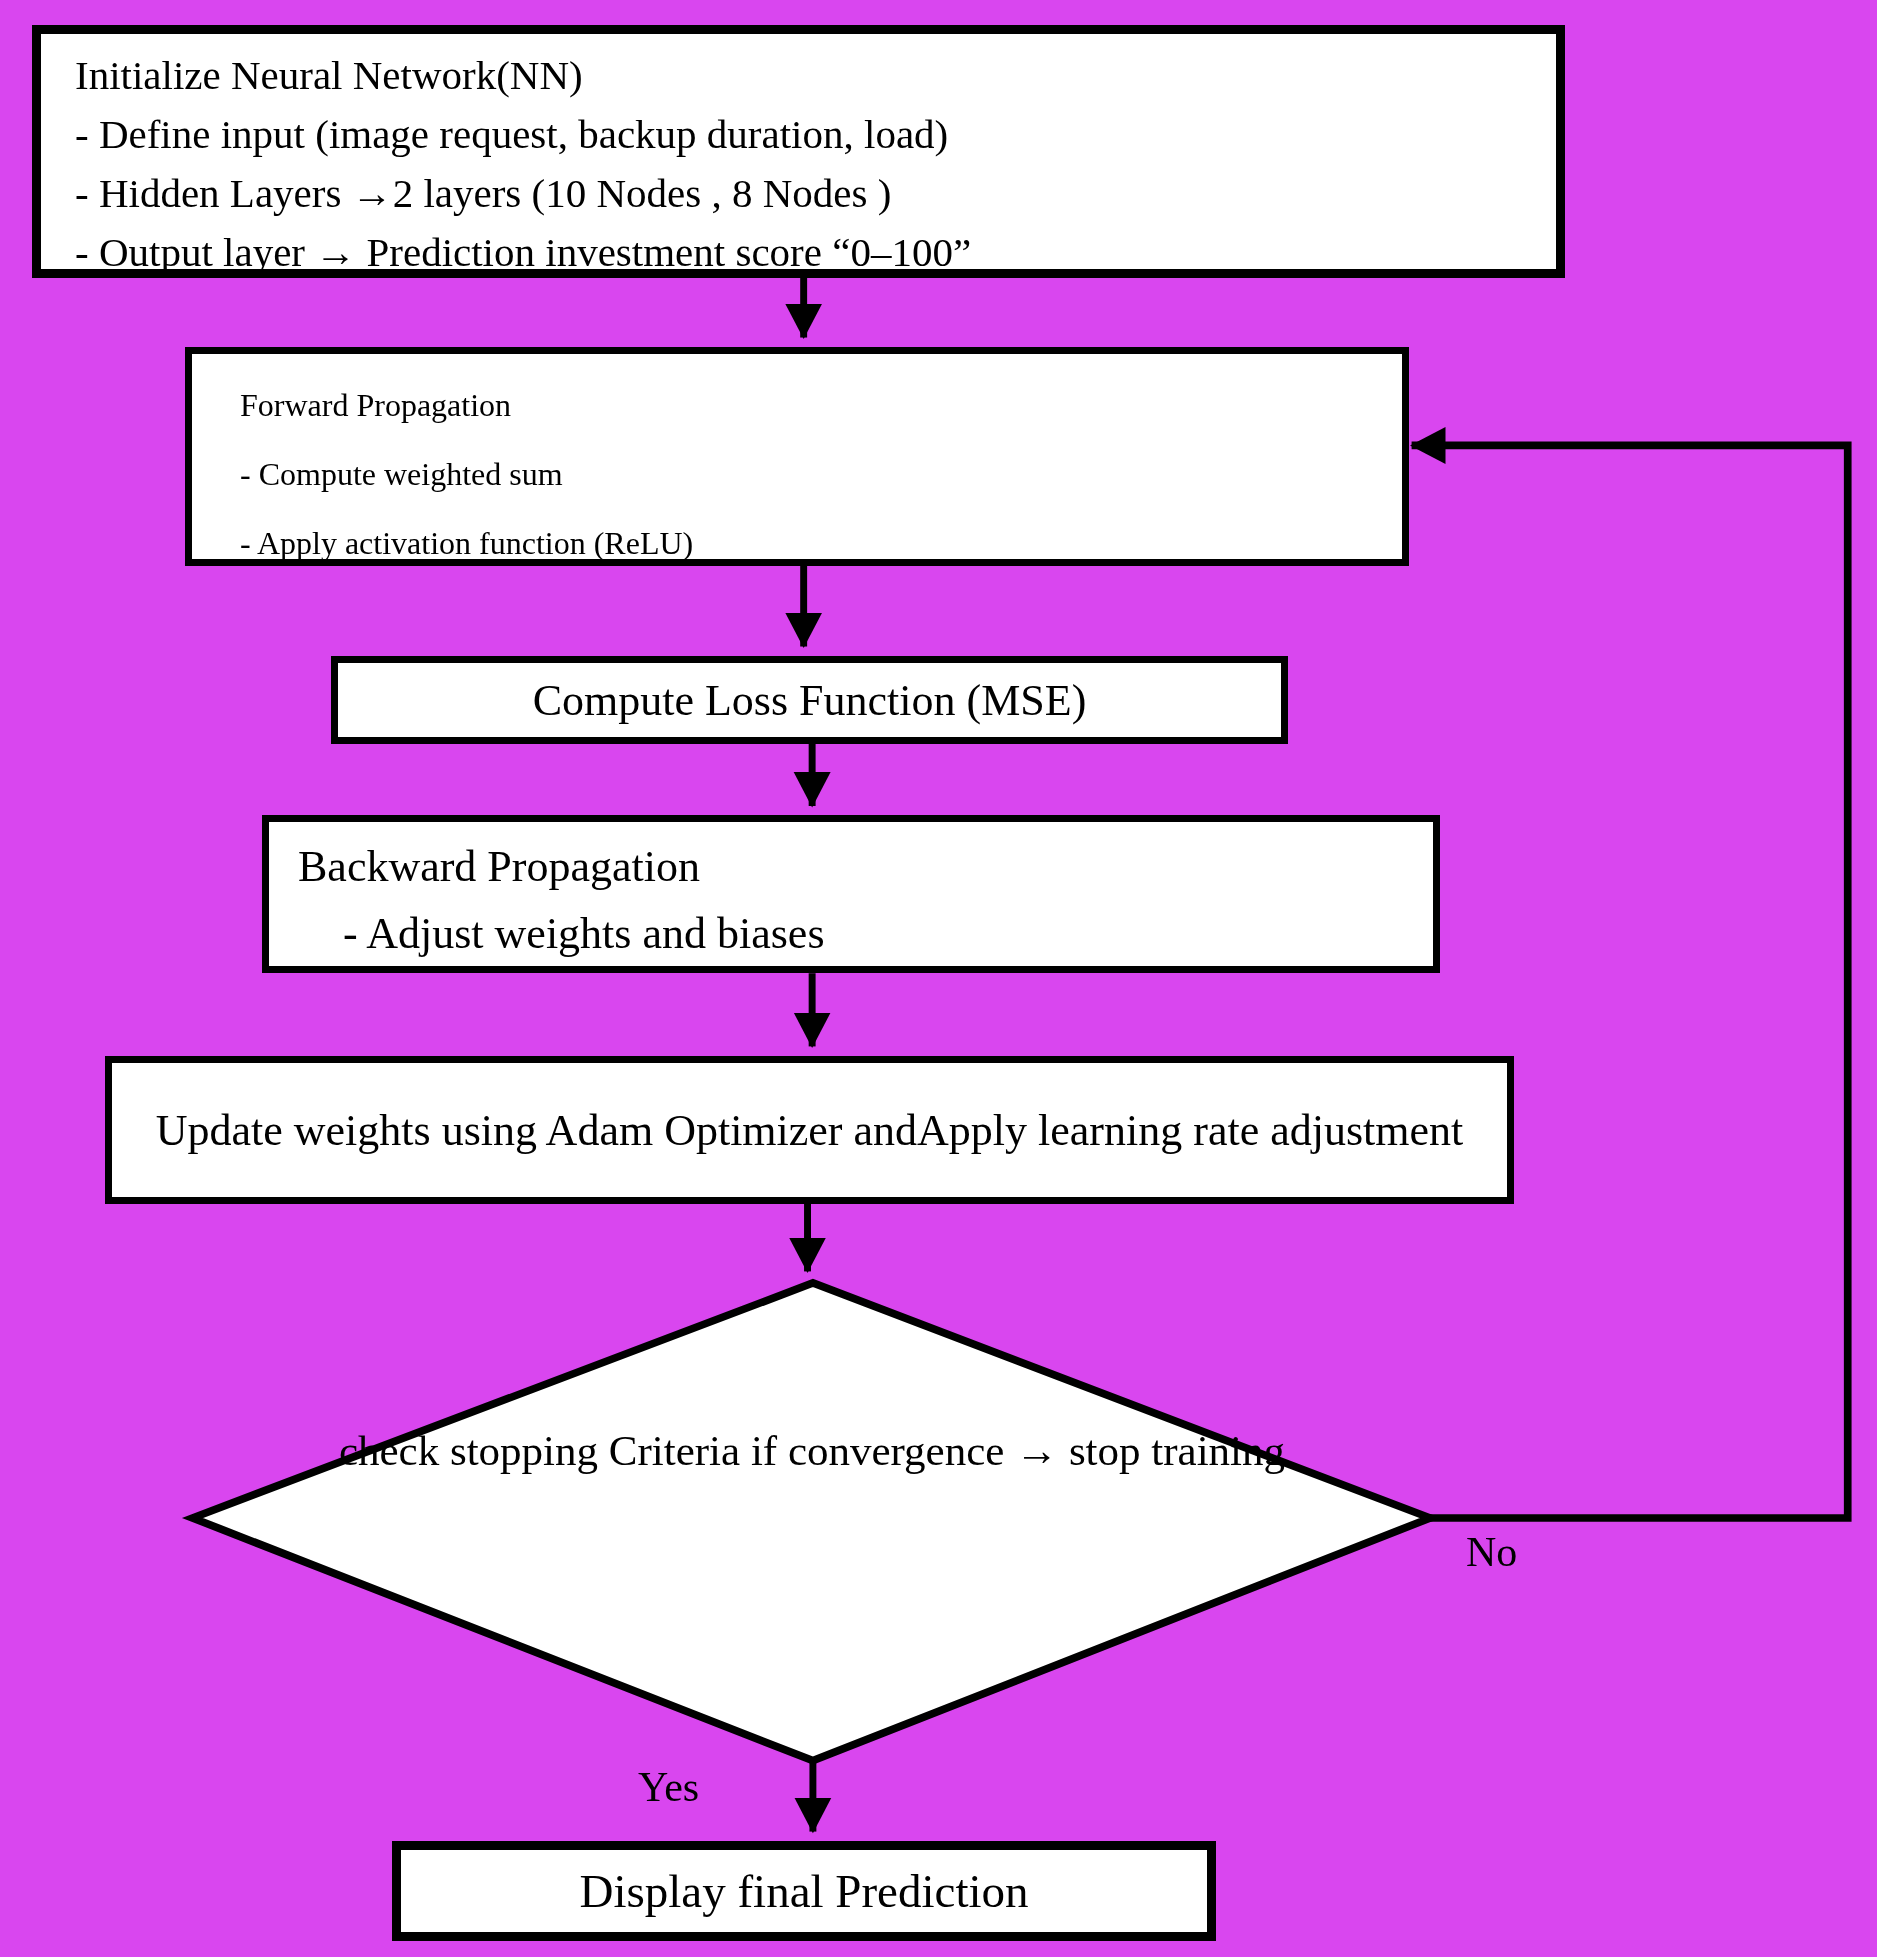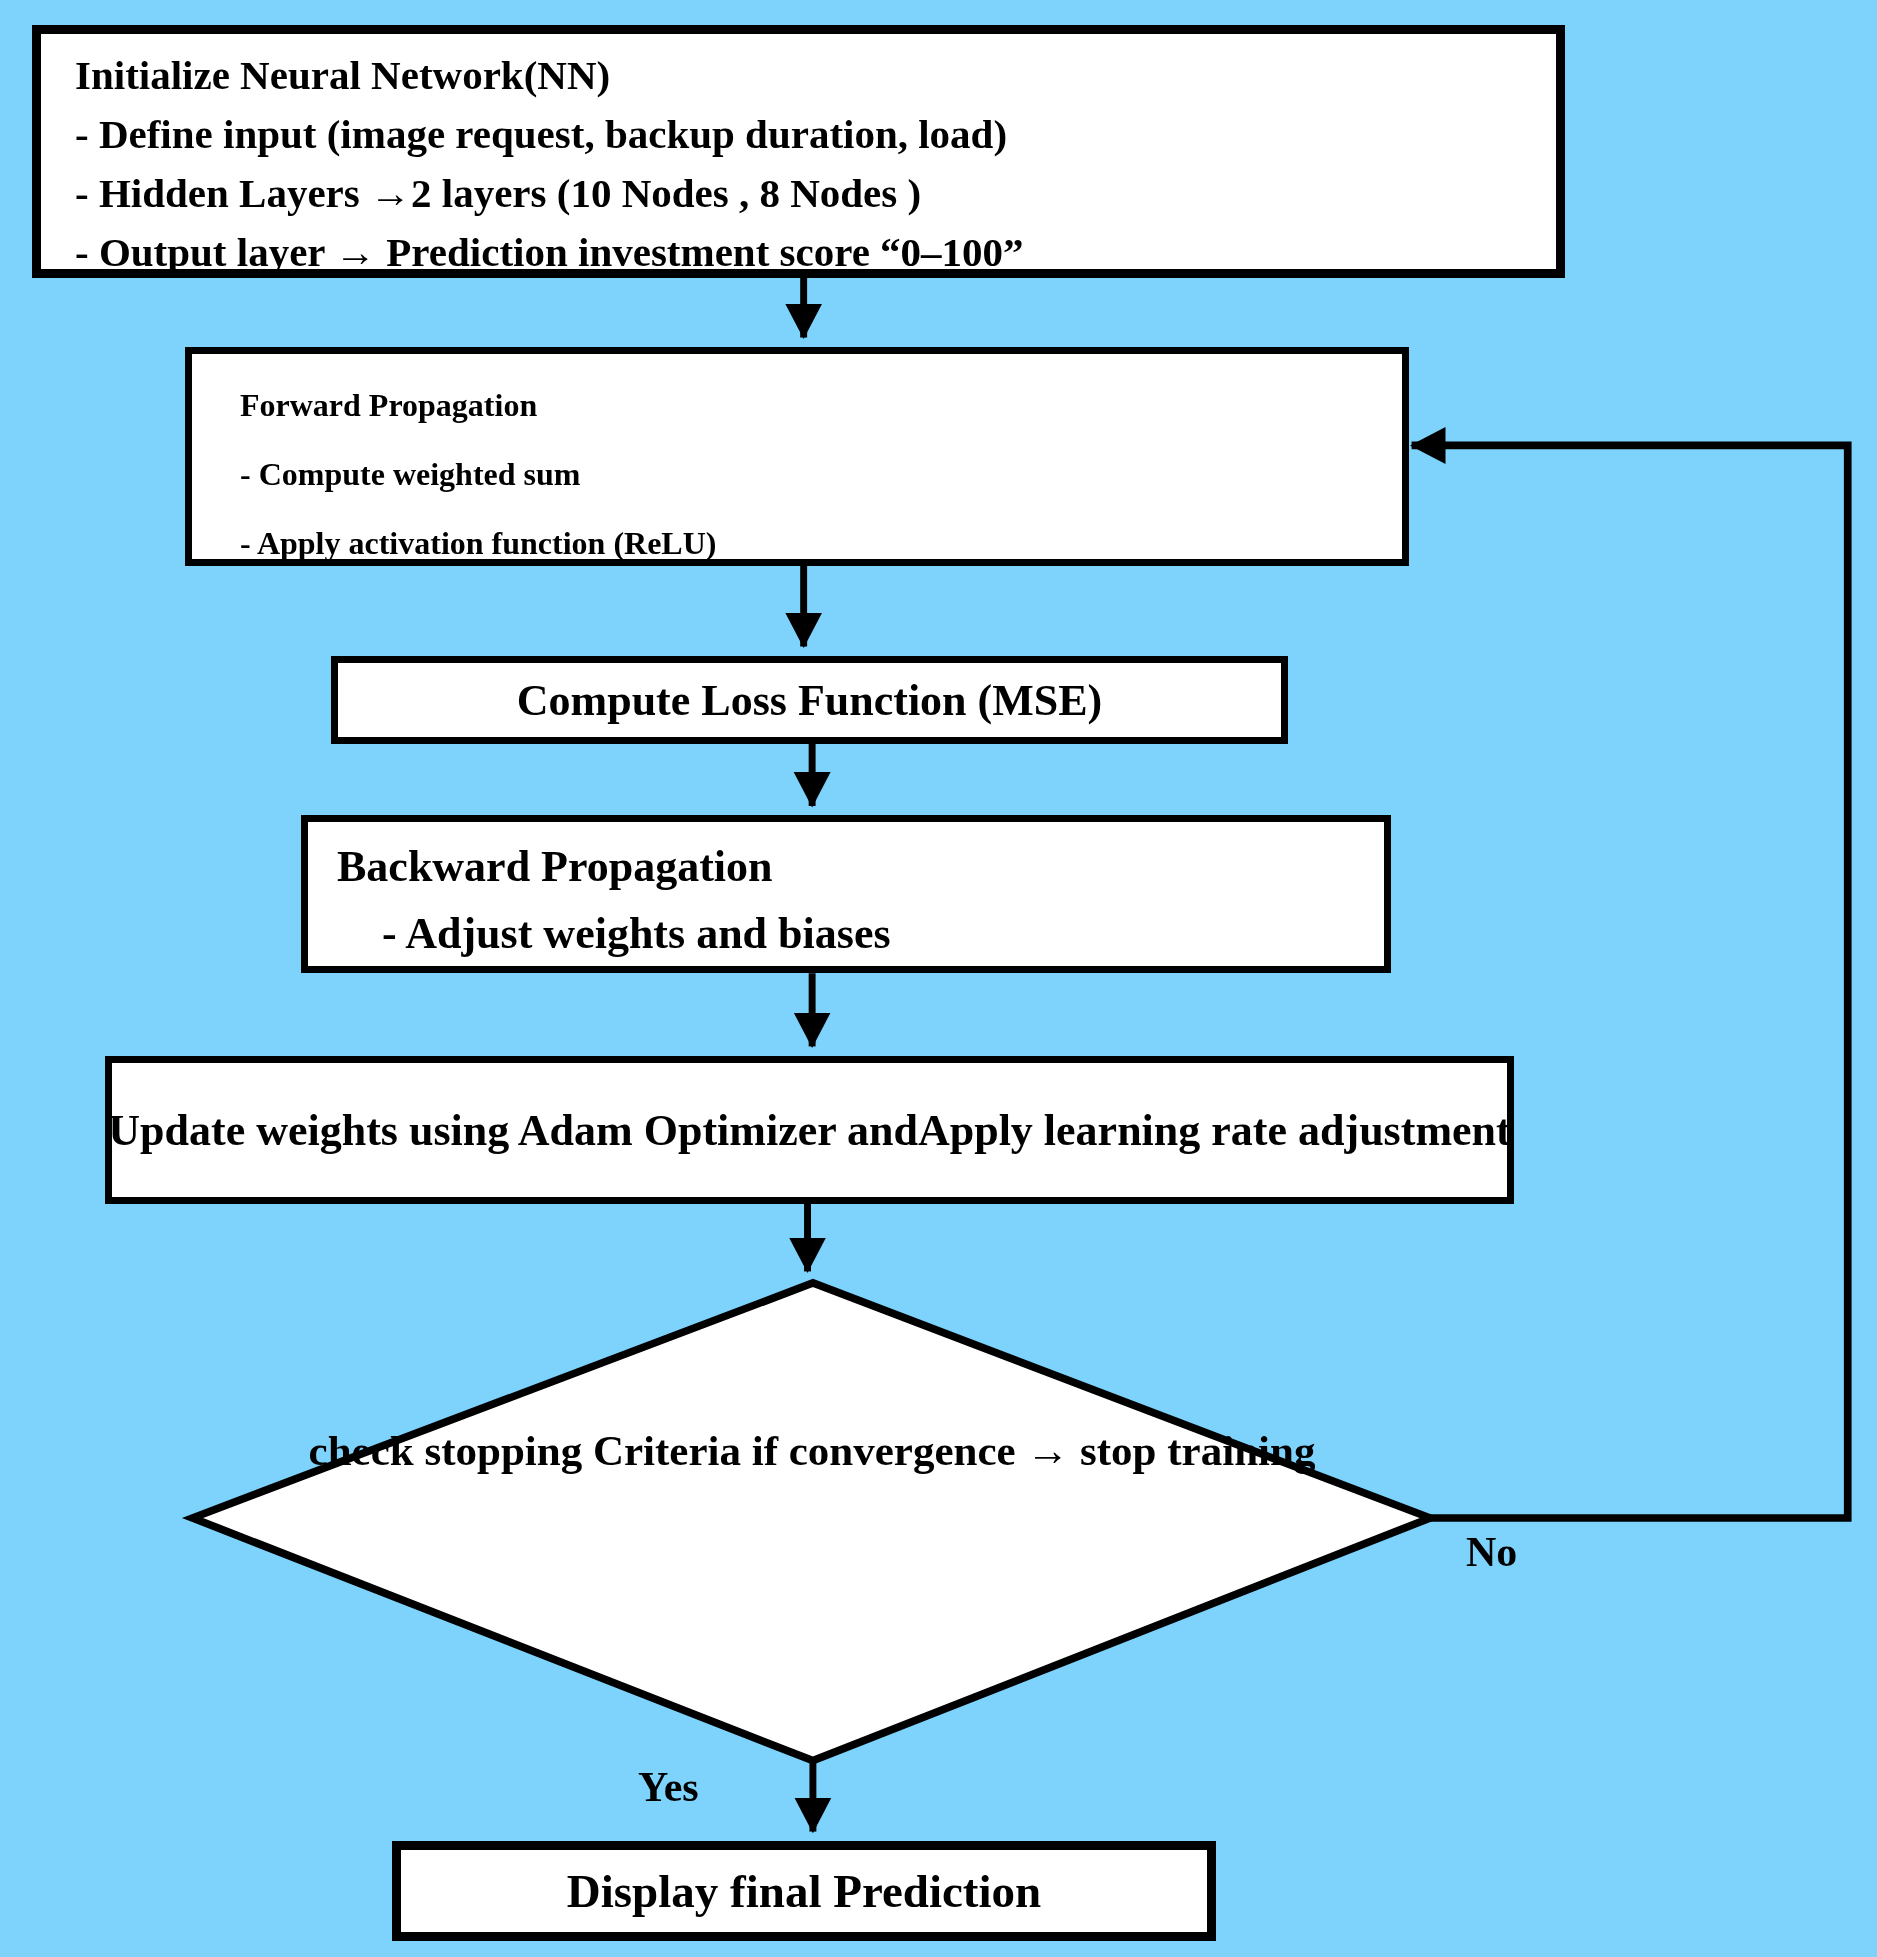--- a/index.html
+++ b/index.html
@@ -4,23 +4,23 @@
 <style>
   html, body {
     margin: 0;
     padding: 0;
     background: #ffffff;
   }
   .canvas {
     position: relative;
     width: 1877px;
     height: 1958px;
-    background: #7dd3fc;
+    background: #d946ef;
     font-family: "Liberation Serif", "DejaVu Serif", serif;
-    font-weight: bold;
+    font-weight: normal;
     color: #000000;
     overflow: hidden;
   }
   .flow-svg {
     position: absolute;
     left: 0; top: 0;
     width: 1877px;
     height: 1958px;
     pointer-events: none;
   }
@@ -46,23 +46,23 @@
     font-size: 32px; line-height: 69px;
   }
   
   .node-loss {
     left: 331px; top: 656px; width: 957px; height: 88px;
     display: flex; align-items: center; justify-content: center;
     font-size: 44px;
   }
   
   .node-backward {
-    left: 262px; top: 815px; width: 1090px; height: 158px;
+    left: 262px; top: 815px; width: 1178px; height: 158px;
     padding: 10.8px 7.7px 0 29px;
-    font-size: 44px; line-height: 67px; margin-left: 39px;
+    font-size: 44px; line-height: 67px;
   }
   .node-backward .line-indent { padding-left: 45px; }
   
   .node-update {
     left: 105px; top: 1056px; width: 1409px; height: 148px;
     display: flex; flex-direction: row; align-items: center; justify-content: center;
     text-align: center;
     font-size: 44px; line-height: 69px;
   }
   

